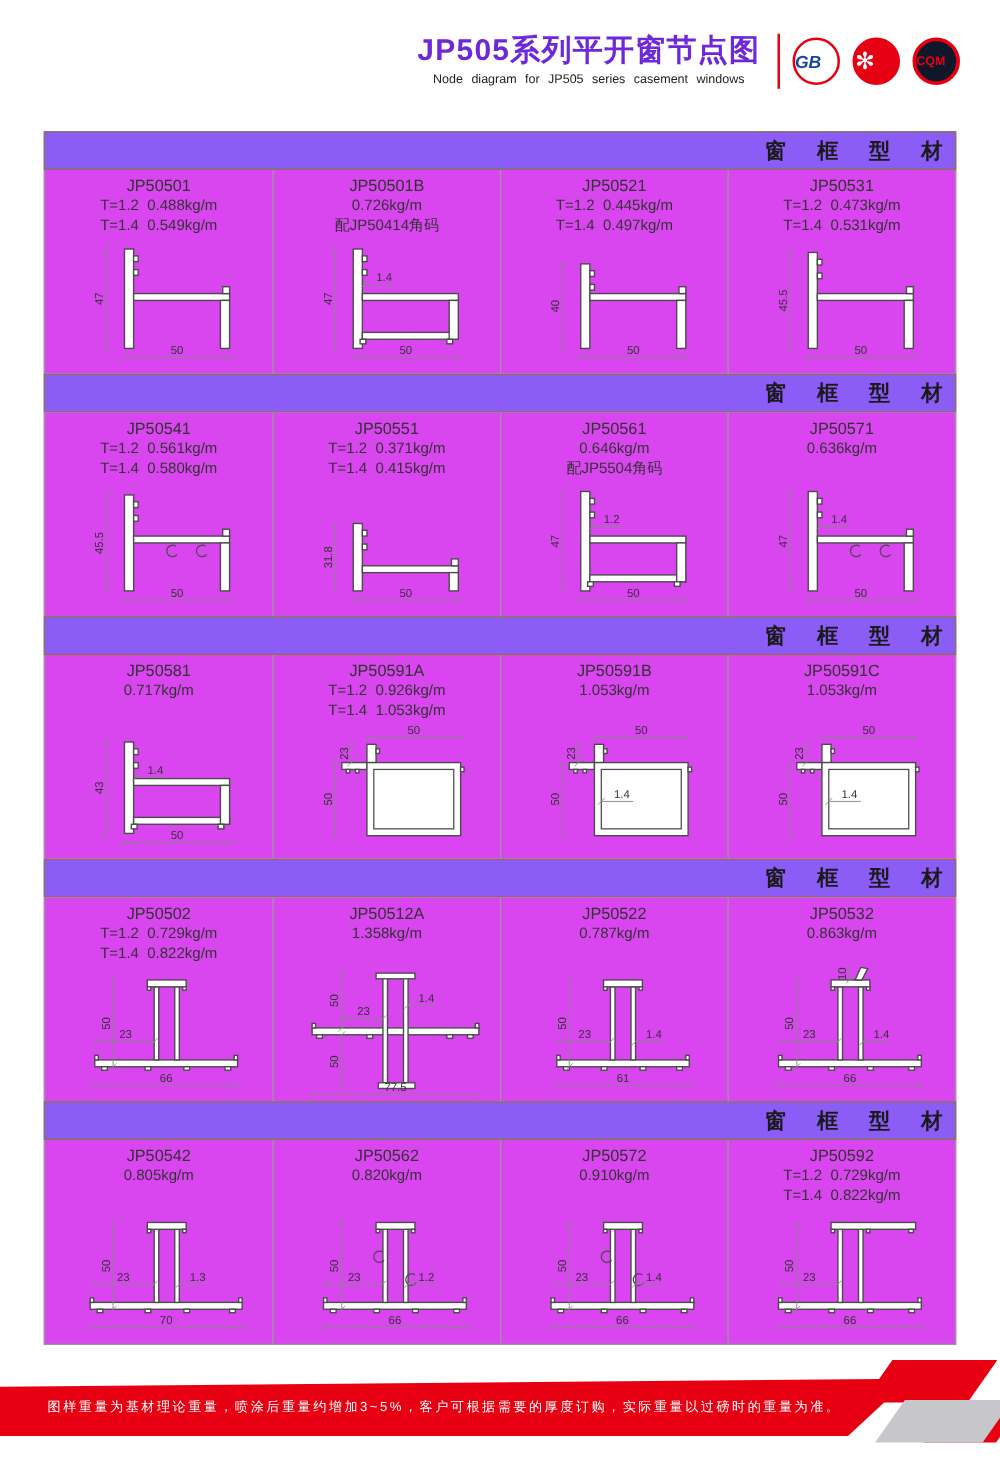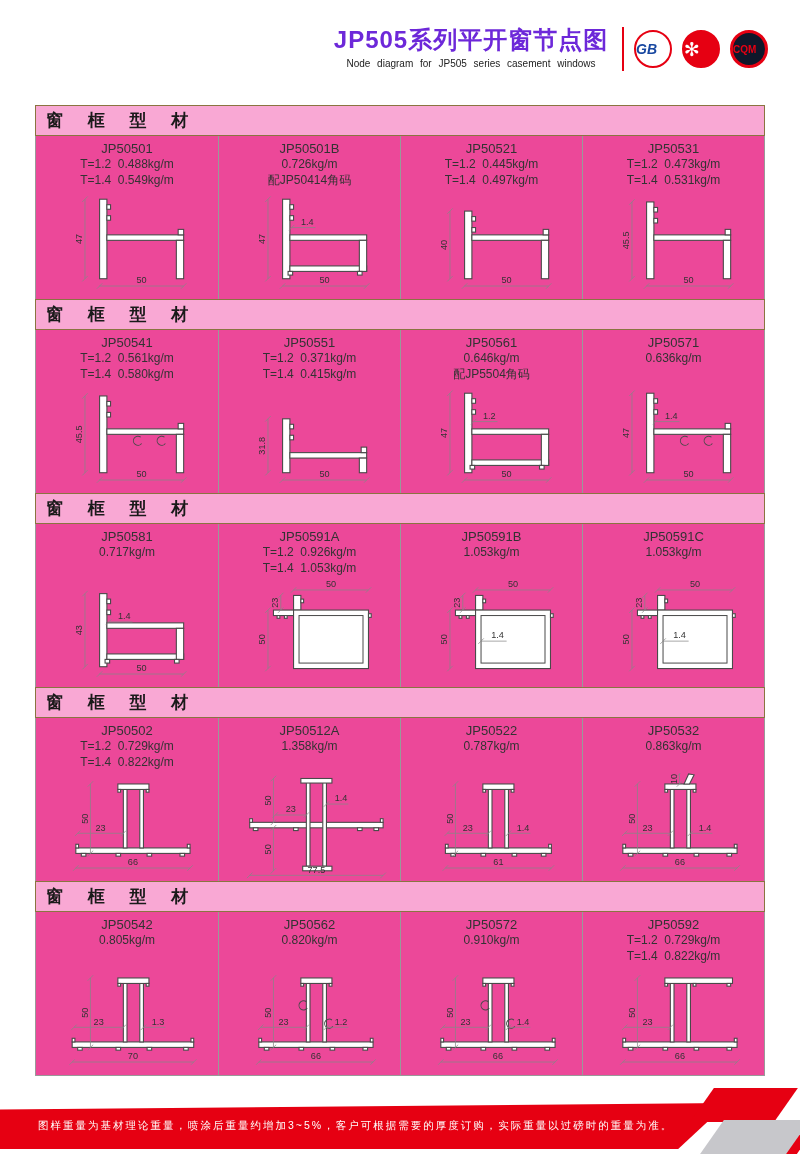--- a/index.html
+++ b/index.html
@@ -16,25 +16,25 @@
   .logo { width:38px; height:38px; border-radius:50%; display:flex; align-items:center; justify-content:flex-start; }
   .logo-gb { border:2px solid #E60012; background:#fff; }
   .logo-gb span { color:#1747a0; font-weight:bold; font-style:italic; font-size:14px; }
   .logo-seal { border:2px solid #E60012; background:#E60012; }
   .logo-seal span { color:#fff; font-size:19px; line-height:1; }
   .logo-cqm { border:3px solid #E60012; background:#0f172a; }
   .logo-cqm span { color:#E60012; font-weight:bold; font-size:10px; letter-spacing:0; }
 
   
   main { position:absolute; left:35px; top:105px; width:730px; }
-  .band { height:31px; background:#f9a8d4; border:1px solid #8a7440;
-    display:flex; align-items:center; justify-content:flex-start;
+  .band { height:31px; background:#8b5cf6; border:1px solid #8a7440;
+    display:flex; align-items:center; justify-content:flex-end;
     font-size:17px; font-weight:bold; letter-spacing:10px; padding-left:10px; color:#1a1a1a; }
   .grid { display:grid; grid-template-columns:repeat(4,1fr);
-    border-left:1px solid #999; border-right:1px solid #999; background:#ec4899; }
+    border-left:1px solid #999; border-right:1px solid #999; background:#d946ef; }
   .section:last-child .grid { border-bottom:1px solid #999; }
   .cell { height:163px; overflow:hidden; text-align:center; }
   .cell + .cell { border-left:1px solid #999; }
   .code { font-size:13px; color:#333; padding-top:5px; }
   .weights { min-height:33px; margin-top:1px; }
   .wline { font-size:12px; color:#333; line-height:1.3; white-space:pre; }
   .draw { display:flex; justify-content:center; margin-top:1px; }
   svg .wall { fill:#fff; stroke:#4a4a4a; stroke-width:1.2; }
   svg .wallin { fill:none; stroke:#4a4a4a; stroke-width:1.1; }
   svg .dim { stroke:#878787; stroke-width:0.8; }

